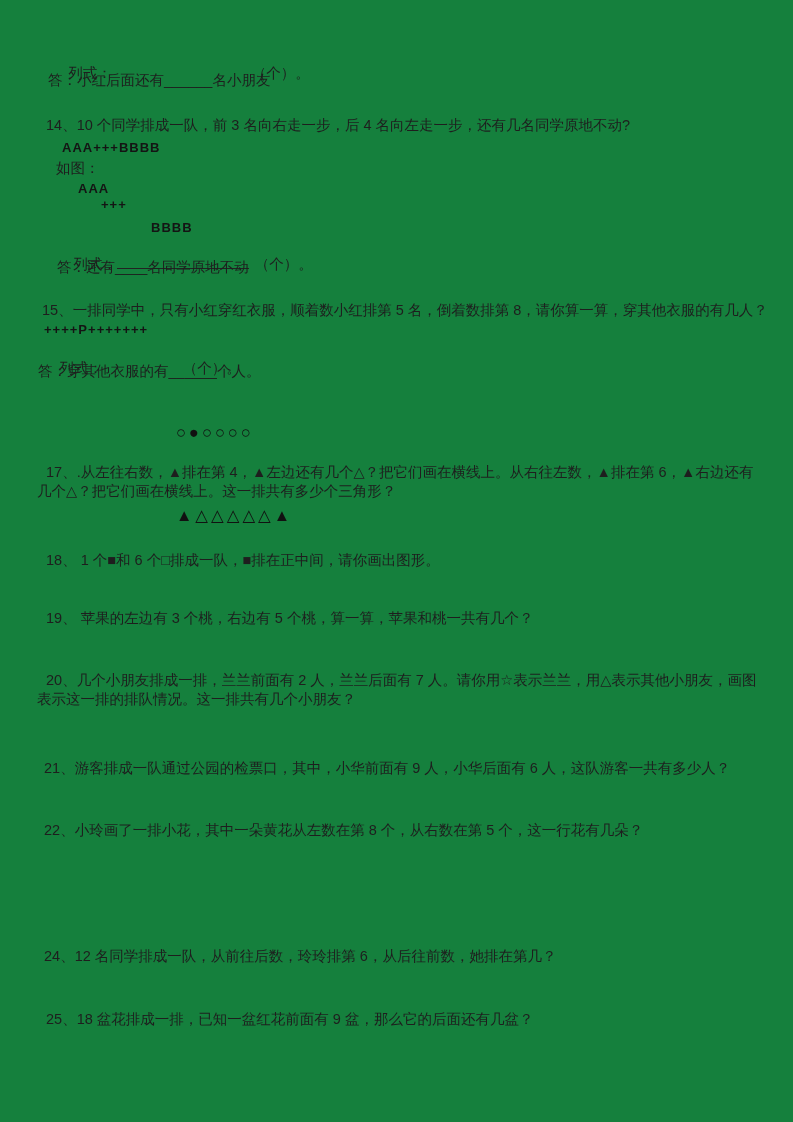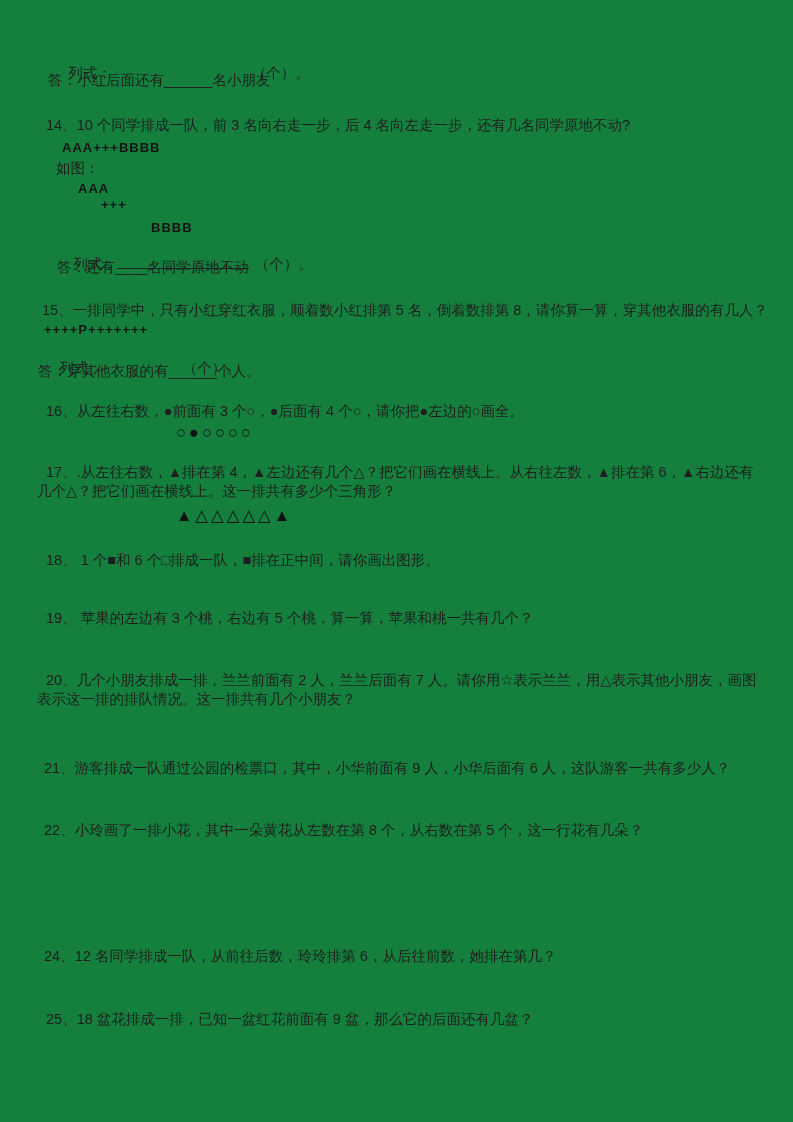--- a/index.html
+++ b/index.html
@@ -50,21 +50,20 @@
   </div>
   <div class="line" style="top:259px; left:57px;">答：还有____名同学原地不动</div>
 
   <div class="line" style="top:302px; left:42px;">15、一排同学中，只有小红穿红衣服，顺着数小红排第 5 名，倒着数排第 8，请你算一算，穿其他衣服的有几人？</div>
   <div class="line latin" style="top:322px; left:44px;">++++P+++++++</div>
   <div class="line" style="top:344px; left:43px;">
     <span>列式：</span><span class="gap-mid"></span><span>（个）。</span>
   </div>
   <div class="line" style="top:363px; left:38px;">答：穿其他衣服的有______个人。</div>
 
-  <div class="line" style="top:403px; left:46px;">16、从左往右数，●前面有 3 个○，●后面有 4 个○，请你把●左边的○画全。</div>
   <div class="line symrow" style="top:424px; left:176px;">○●○○○○</div>
 
   <div class="para para-q" style="top:463px; left:37px;">17、.从左往右数，▲排在第 4，▲左边还有几个△？把它们画在横线上。从右往左数，▲排在第 6，▲右边还有几个△？把它们画在横线上。这一排共有多少个三角形？</div>
   <div class="line symrow" style="top:507px; left:176px;">▲△△△△△▲</div>
 
   <div class="line" style="top:552px; left:46px;">18、 1 个■和 6 个□排成一队，■排在正中间，请你画出图形。</div>
 
   <div class="line" style="top:610px; left:46px;">19、 苹果的左边有 3 个桃，右边有 5 个桃，算一算，苹果和桃一共有几个？</div>
 
   <div class="para para-q" style="top:671px; left:37px;">20、几个小朋友排成一排，兰兰前面有 2 人，兰兰后面有 7 人。请你用☆表示兰兰，用△表示其他小朋友，画图表示这一排的排队情况。这一排共有几个小朋友？</div>

